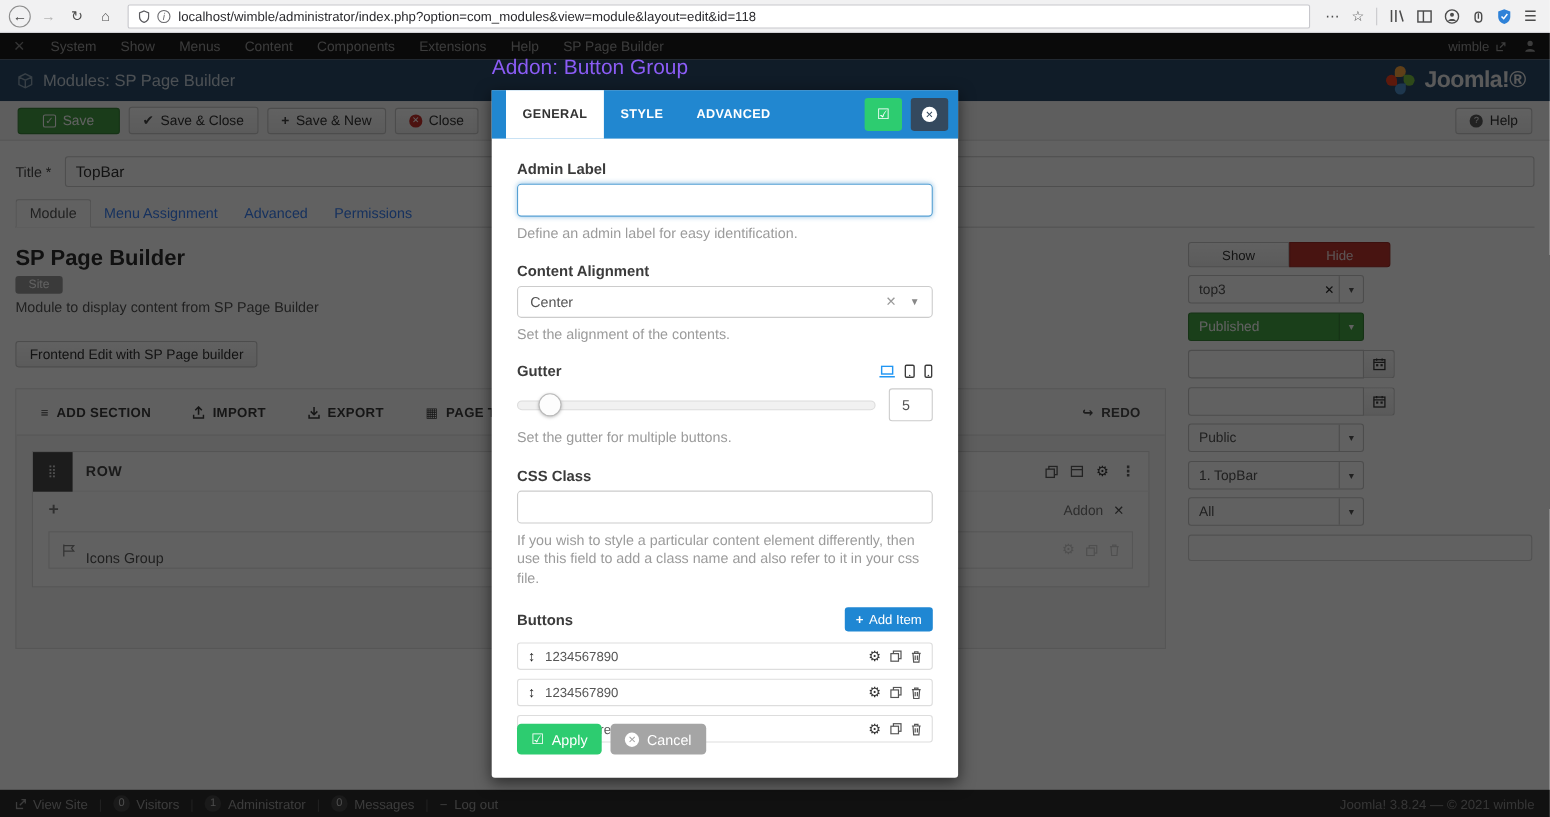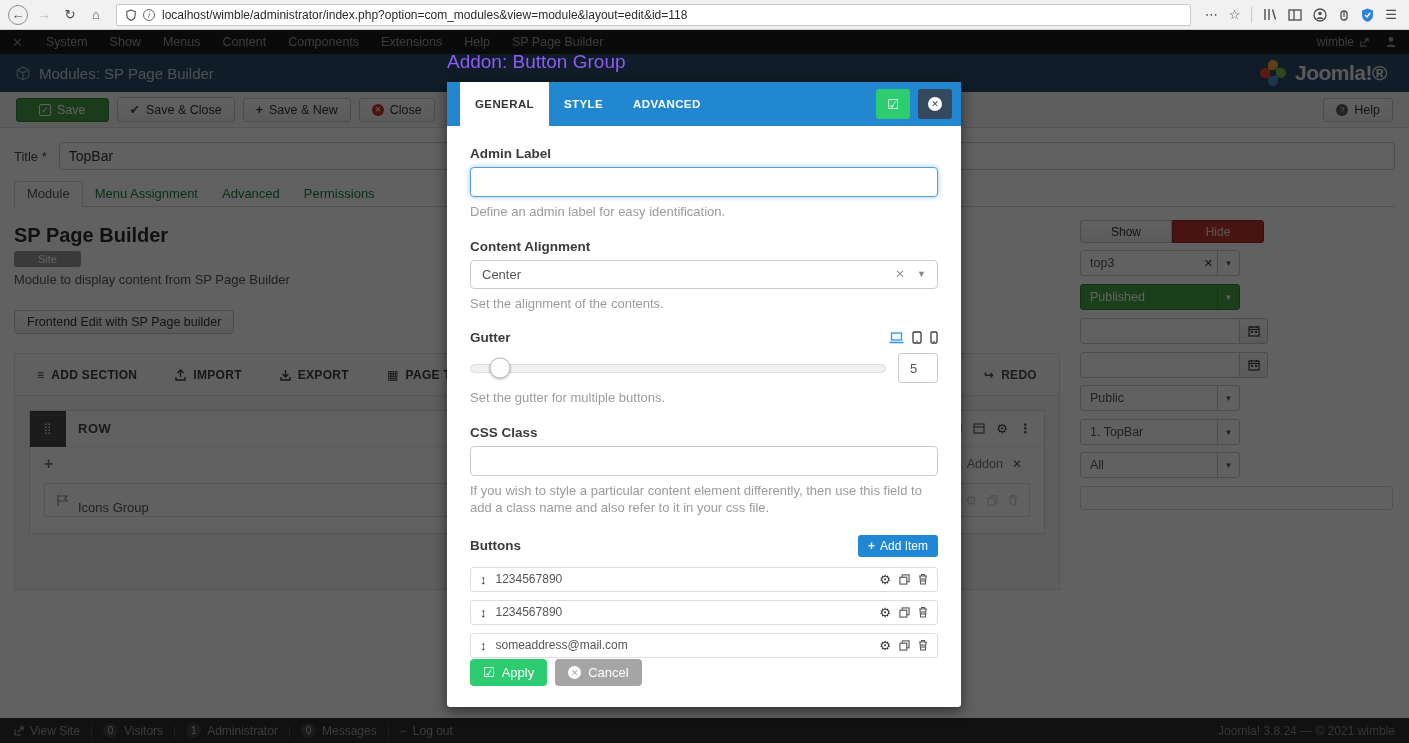--- a/index.html
+++ b/index.html
@@ -46,25 +46,25 @@
   .ck-box { display:inline-flex; width:12px; height:12px; border:1px solid #fff; border-radius:2px; font-size:9px; line-height:10px; align-items:center; justify-content:center; }
   .dot-red { width:12px; height:12px; border-radius:50%; background:#c9302c; color:#fff; font-size:8px; line-height:12px; text-align:center; display:inline-block; }
   .dot-help { width:12px; height:12px; border-radius:50%; background:#5b5b5b; color:#fff; font-size:8px; line-height:12px; text-align:center; display:inline-block; }
   .btn-help { margin-left:auto; }
 
   .title-row { position:absolute; top:142px; left:14px; right:14px; display:flex; align-items:center; gap:12px; }
   .title-label { font-size:13px; color:#4a4a4a; white-space:nowrap; }
   .title-input { flex:1; height:28px; border:1px solid #cccccc; border-radius:3px; padding:0 9px; font-size:14px; color:#333; font-family:inherit; background:#fff; }
 
   .form-tabs { position:absolute; top:181px; left:14px; right:14px; height:26px; border-bottom:1px solid #d5d5d5; display:flex; align-items:flex-end; }
-  .ftab { font-size:13px; color:#15803d; padding:4px 12px 5px; }
+  .ftab { font-size:13px; color:#3b82f6; padding:4px 12px 5px; }
   .ftab.active { background:#fff; border:1px solid #d5d5d5; border-bottom:1px solid #fff; border-radius:3px 3px 0 0; color:#555; margin-bottom:-1px; }
 
   .pb-heading { position:absolute; top:224px; left:14px; font-size:20px; font-weight:bold; color:#2f2f2f; }
-  .site-badge { position:absolute; top:251px; left:14px; background:#9a9a9a; color:#fff; font-size:11px; padding:2px 24px; border-radius:3px; }
+  .site-badge { position:absolute; top:251px; left:14px; background:#9a9a9a; color:#fff; font-size:11px; padding:2px 12px; border-radius:3px; }
   .pb-desc { position:absolute; top:272px; left:14px; font-size:13px; color:#555; }
   .frontend-btn { position:absolute; top:310px; left:14px; }
 
   .builder { position:absolute; top:353px; left:14px; width:1046px; height:237px; background:#f7f7f7; border:1px solid #e2e2e2; }
   .builder-toolbar { height:42px; border-bottom:1px solid #e2e2e2; background:#fbfbfb; display:flex; align-items:center; padding:0 22px; gap:38px; }
   .bt-item { font-size:12px; font-weight:bold; color:#3c3c3c; letter-spacing:0.3px; display:flex; align-items:center; gap:7px; }
   .bt-redo { margin-left:auto; color:#4a4a4a; }
   .row-card { margin:14px; border:1px solid #dedede; background:#fff; }
   .row-head { height:36px; display:flex; align-items:center; padding-right:12px; border-bottom:1px solid #efefef; }
   .row-drag { width:36px; height:36px; background:#4a4a4a; color:#d6d6d6; font-size:11px; display:flex; align-items:center; justify-content:center; letter-spacing:1px; }
@@ -99,21 +99,21 @@
 
   
   .statusbar { position:absolute; left:0; right:0; bottom:0; height:25px; background:#2e2e2e; display:flex; align-items:center; padding:0 14px; font-size:12px; color:#9d9d9d; }
   .sb-item { display:flex; align-items:center; gap:6px; }
   .sb-sep { color:#555; margin:0 10px; }
   .count-badge { min-width:15px; height:15px; border-radius:8px; background:#454545; color:#c9c9c9; font-size:10px; display:flex; align-items:center; justify-content:center; padding:0 4px; }
   .sb-version { margin-left:auto; color:#8d8d8d; }
 
   
   .modal-title { position:absolute; top:51px; left:447px; z-index:60; color:#8b5cf6; font-size:19px; }
-  .modal { position:absolute; top:82px; left:447px; width:514px; height:625px; background:#fff; z-index:60; border-radius:0 0 3px 3px; box-shadow:0 4px 14px rgba(0,0,0,0.55); }
+  .modal { position:absolute; top:82px; left:447px; width:424px; height:625px; background:#fff; z-index:60; border-radius:0 0 3px 3px; box-shadow:0 4px 14px rgba(0,0,0,0.55); }
   .modal-tabs { height:44px; background:#2187d0; display:flex; align-items:stretch; padding-left:13px; }
   .mtab { display:flex; align-items:center; padding:0 15px; color:#fff; font-size:11.5px; font-weight:bold; letter-spacing:0.4px; }
   .mtab.active { background:#fff; color:#333; }
   .mtab-actions { margin-left:auto; display:flex; align-items:center; gap:8px; padding-right:9px; }
   .mbtn { width:34px; height:30px; border-radius:3px; display:flex; align-items:center; justify-content:center; color:#fff; }
   .mbtn.check { background:#2dcc70; font-size:13px; }
   .mbtn.closex { background:#34495e; }
   .circle-x { width:14px; height:14px; border-radius:50%; background:#fff; color:#34495e; font-size:9px; font-weight:bold; display:flex; align-items:center; justify-content:center; }
   .modal-body { position:relative; height:581px; padding:20px 23px 0; }
   .fgroup { margin-bottom:18px; }

